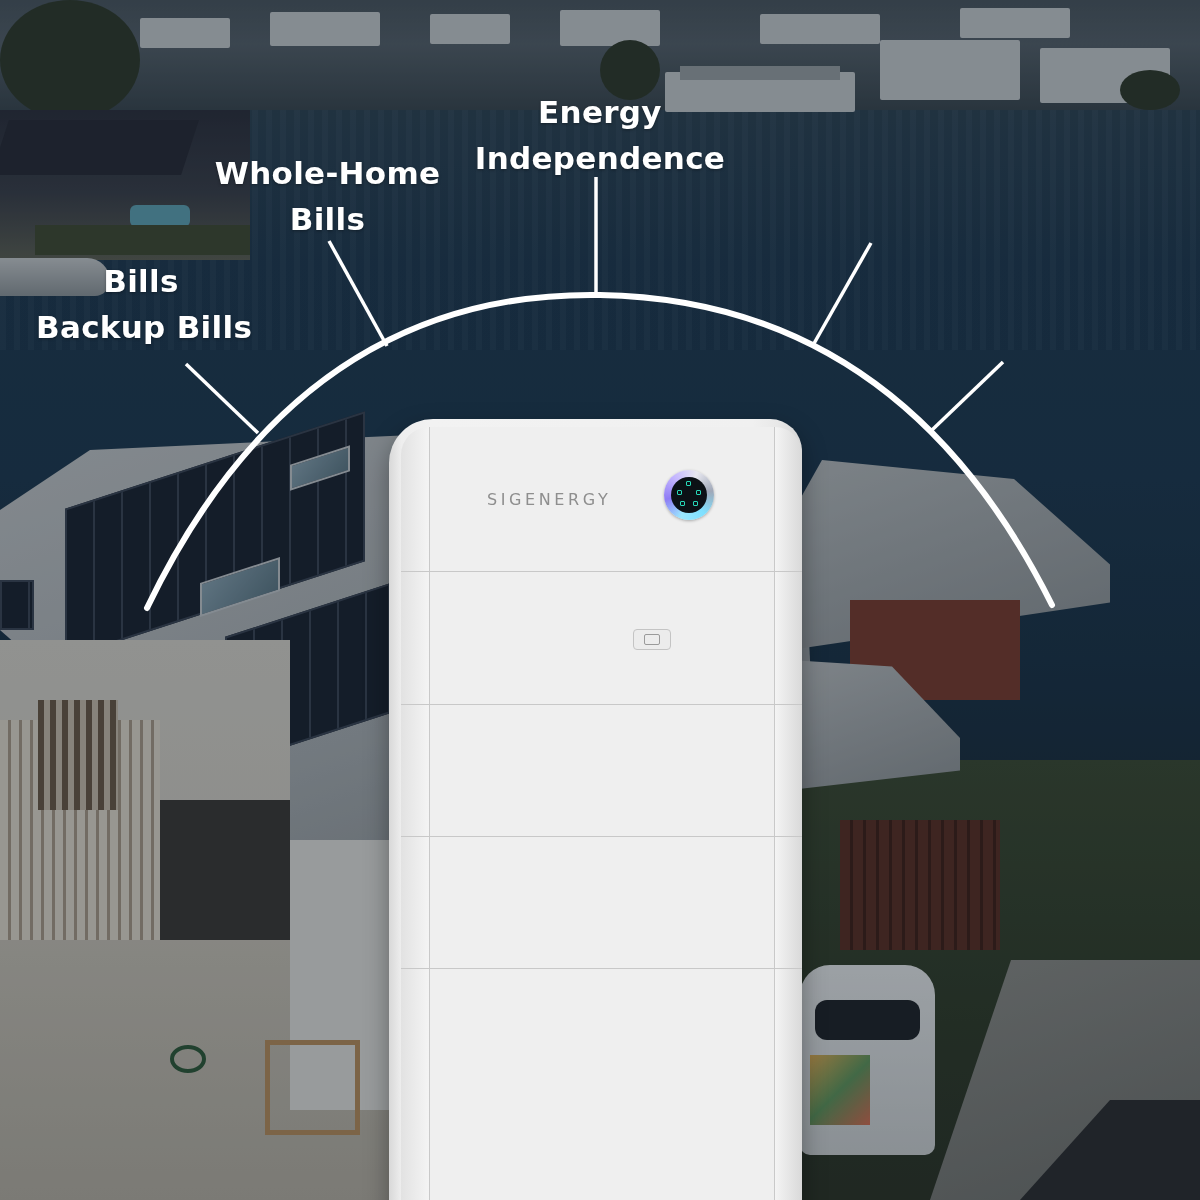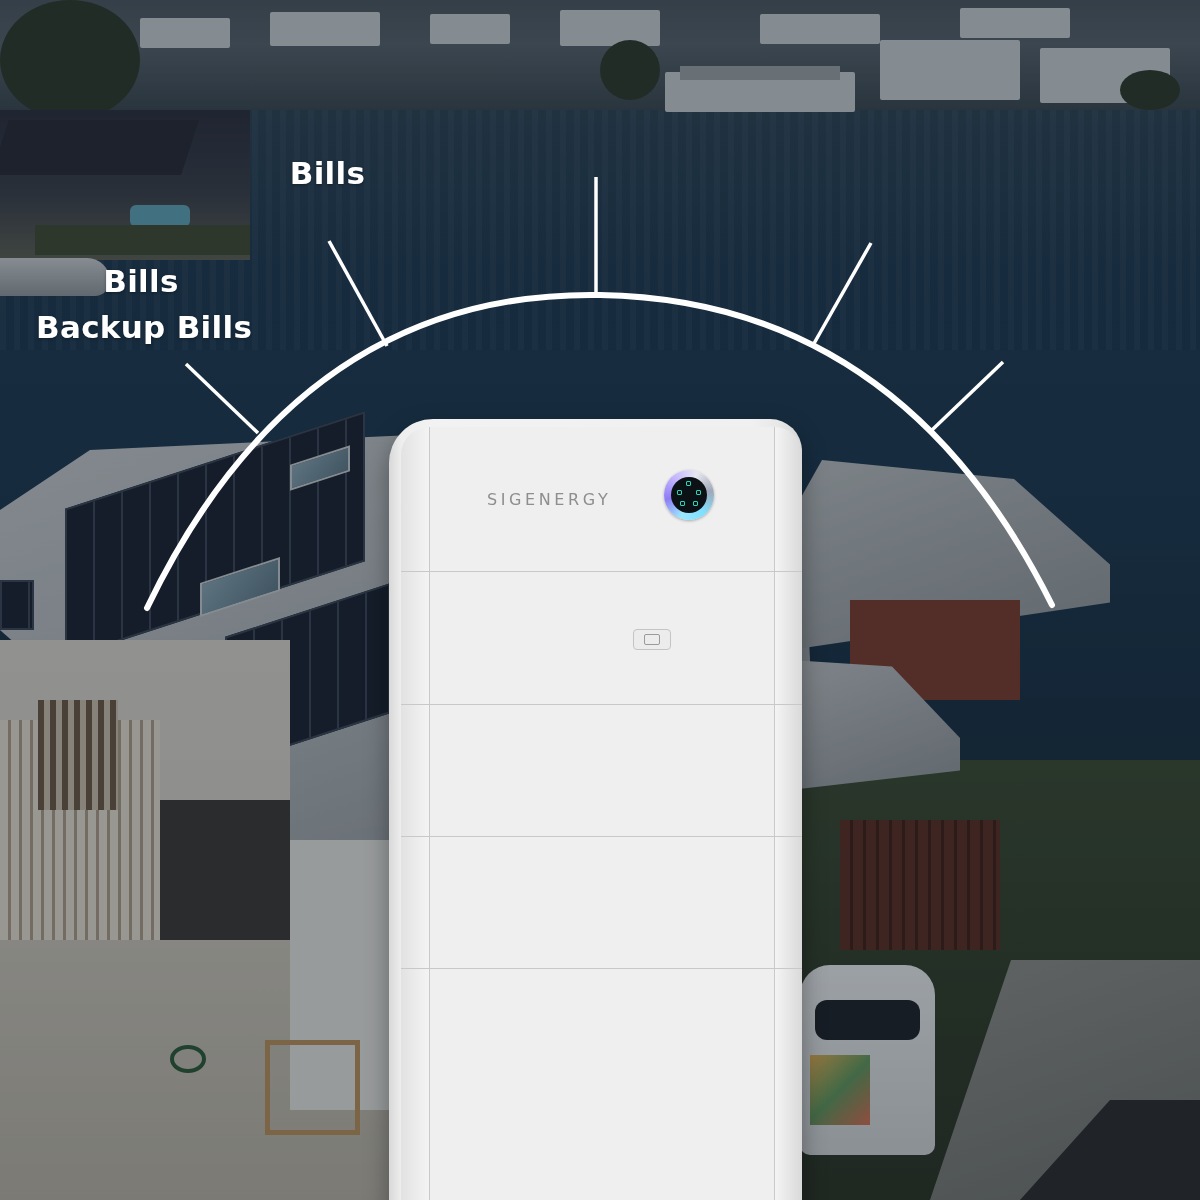--- a/index.html
+++ b/index.html
@@ -180,21 +180,26 @@
     <line x1="596" y1="177" x2="596" y2="297" stroke="#ffffff" stroke-width="3.5"></line>
     <line x1="871" y1="243" x2="812" y2="347" stroke="#ffffff" stroke-width="3.5"></line>
     <line x1="1003" y1="362" x2="932" y2="430" stroke="#ffffff" stroke-width="3.5"></line>
   </svg>
 
   <div class="feature" style="left:36px;top:258px;width:210px;">
     <span>Bills</span>
     <span>Backup Bills</span>
   </div>
   <div class="feature" style="left:205px;top:150px;width:245px;">
+    <span>Whole-Home</span>
     <span>Bills</span>
+  </div>
+  <div class="feature" style="left:470px;top:89px;width:260px;">
+    <span>Energy</span>
+    <span>Independence</span>
   </div>
   <div class="feature" style="left:942px;top:258px;width:235px;">
   </div>
 
   <div class="unit">
     <div class="unit-body"></div>
     <div class="unit-rail-l"></div>
     <div class="unit-rail-r"></div>
     <div class="unit-front">
       <div class="seam" style="top:144px;"></div>

